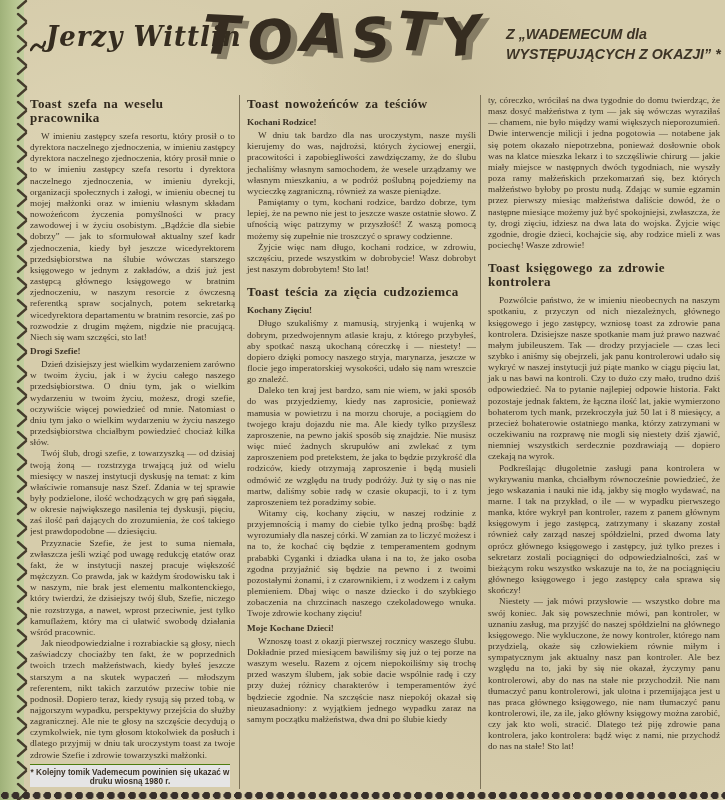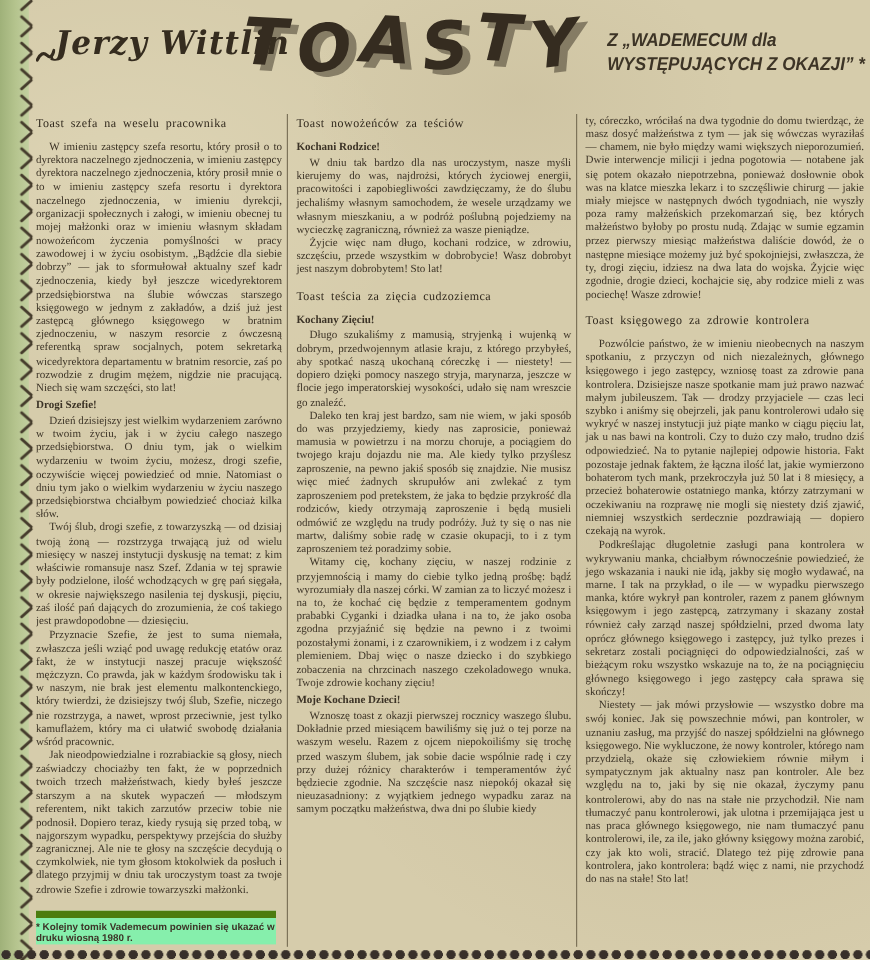--- a/index.html
+++ b/index.html
@@ -36,33 +36,33 @@
     font-family:"Liberation Sans", sans-serif;font-weight:700;font-size:15.5px;line-height:20px;
     color:#3d3426;letter-spacing:0px;transform:scaleX(.92);transform-origin:left top;white-space:nowrap;
   }
   
   .cols{position:absolute;left:30px;top:95px;width:692px;height:694px;display:flex;}
   .column{height:694px;overflow:hidden;box-sizing:border-box;}
   .c1{width:209px;position:relative;padding-right:4px;}
   .c2{width:241px;border-left:1px solid #7d7359;padding-left:7px;padding-right:4px;}
   .c3{width:242px;border-left:1px solid #7d7359;padding-left:7px;padding-right:2px;}
   .toast-heading{
-    font-family:"Liberation Serif", serif;font-weight:400;font-size:10px;line-height:14px;
+    font-family:"Liberation Serif", serif;font-weight:700;font-size:13px;line-height:14px;
     letter-spacing:.4px;word-spacing:2.5px;color:#322a1e;margin:10px 0 6px;
   }
   .column .toast-heading:first-child{margin-top:2px;}
   .column p{margin:0;font-size:9.2px;line-height:11.15px;text-align:justify;text-indent:11px;}
   .salutation{font-weight:700;text-indent:0 !important;margin:3px 0 2px !important;}
   .lead{font-weight:700;}
   .cont{text-indent:0 !important;}
   .footnote{
-    position:absolute;left:0;bottom:2px;width:200px;background:#86efac;
-    border-top:6px solid #4d7c0f;padding-top:3px;
+    position:absolute;left:0;bottom:2px;width:200px;background:#e5e5e5;
+    border-top:1px solid #4d7c0f;padding-top:3px;
     font-family:"Liberation Sans", sans-serif;font-weight:700;font-size:8.2px;line-height:9.6px;
-    color:#3c3326;text-align:left;text-indent:0;
+    color:#3c3326;text-align:center;text-indent:0;
   }
   
   .beads{
     position:absolute;left:0px;bottom:0;width:725px;height:9px;
     background:radial-gradient(circle 4px at 5px 4.5px,#38302a 92%,rgba(56,48,42,0) 100%);
     background-size:10.6px 9px;background-repeat:repeat-x;
   }
 </style>
 </head>
 <body>
@@ -100,20 +100,21 @@
     <p>Twój ślub, drogi szefie, z towarzyszką — od dzisiaj twoją żoną — rozstrzyga trwającą już od wielu miesięcy w naszej instytucji dyskusję na temat: z kim właściwie romansuje nasz Szef. Zdania w tej sprawie były podzielone, ilość wchodzących w grę pań sięgała, w okresie największego nasilenia tej dyskusji, pięciu, zaś ilość pań dających do zrozumienia, że coś takiego jest prawdopodobne — dziesięciu.</p>
     <p>Przyznacie Szefie, że jest to suma niemała, zwłaszcza jeśli wziąć pod uwagę redukcję etatów oraz fakt, że w instytucji naszej pracuje większość mężczyzn. Co prawda, jak w każdym środowisku tak i w naszym, nie brak jest elementu malkontenckiego, który twierdzi, że dzisiejszy twój ślub, Szefie, niczego nie rozstrzyga, a nawet, wprost przeciwnie, jest tylko kamuflażem, który ma ci ułatwić swobodę działania wśród pracownic.</p>
     <p>Jak nieodpowiedzialne i rozrabiackie są głosy, niech zaświadczy chociażby ten fakt, że w poprzednich twoich trzech małżeństwach, kiedy byłeś jeszcze starszym a na skutek wypaczeń — młodszym referentem, nikt takich zarzutów przeciw tobie nie podnosił. Dopiero teraz, kiedy rysują się przed tobą, w najgorszym wypadku, perspektywy przejścia do służby zagranicznej. Ale nie te głosy na szczęście decydują o czymkolwiek, nie tym głosom ktokolwiek da posłuch i dlatego przyjmij w dniu tak uroczystym toast za twoje zdrowie Szefie i zdrowie towarzyszki małżonki.</p>
     <div class="footnote">* Kolejny tomik Vademecum powinien się ukazać w druku wiosną 1980 r.</div>
   </div>
 
   <div class="column c2">
     <h3 class="toast-heading">Toast nowożeńców za teściów</h3>
     <p class="salutation">Kochani Rodzice!</p>
     <p>W dniu tak bardzo dla nas uroczystym, nasze myśli kierujemy do was, najdrożsi, których życiowej energii, pracowitości i zapobiegliwości zawdzięczamy, że do ślubu jechaliśmy własnym samochodem, że wesele urządzamy we własnym mieszkaniu, a w podróż poślubną pojedziemy na wycieczkę zagraniczną, również za wasze pieniądze.</p>
+    <p>Pamiętamy o tym, kochani rodzice, bardzo dobrze, tym lepiej, że na pewno nie jest to jeszcze wasze ostatnie słowo. Z ufnością więc patrzymy w przyszłość! Z waszą pomocą możemy się zupełnie nie troszczyć o sprawy codzienne.</p>
     <p>Żyjcie więc nam długo, kochani rodzice, w zdrowiu, szczęściu, przede wszystkim w dobrobycie! Wasz dobrobyt jest naszym dobrobytem! Sto lat!</p>
     <h3 class="toast-heading">Toast teścia za zięcia cudzoziemca</h3>
     <p class="salutation">Kochany Zięciu!</p>
     <p>Długo szukaliśmy z mamusią, stryjenką i wujenką w dobrym, przedwojennym atlasie kraju, z którego przybyłeś, aby spotkać naszą ukochaną córeczkę i — niestety! — dopiero dzięki pomocy naszego stryja, marynarza, jeszcze w flocie jego imperatorskiej wysokości, udało się nam wreszcie go znaleźć.</p>
     <p>Daleko ten kraj jest bardzo, sam nie wiem, w jaki sposób do was przyjedziemy, kiedy nas zaprosicie, ponieważ mamusia w powietrzu i na morzu choruje, a pociągiem do twojego kraju dojazdu nie ma. Ale kiedy tylko przyślesz zaproszenie, na pewno jakiś sposób się znajdzie. Nie musisz więc mieć żadnych skrupułów ani zwlekać z tym zaproszeniem pod pretekstem, że jaka to będzie przykrość dla rodziców, kiedy otrzymają zaproszenie i będą musieli odmówić ze względu na trudy podróży. Już ty się o nas nie martw, daliśmy sobie radę w czasie okupacji, to i z tym zaproszeniem też poradzimy sobie.</p>
     <p>Witamy cię, kochany zięciu, w naszej rodzinie z przyjemnością i mamy do ciebie tylko jedną prośbę: bądź wyrozumiały dla naszej córki. W zamian za to liczyć możesz i na to, że kochać cię będzie z temperamentem godnym prababki Cyganki i dziadka ułana i na to, że jako osoba zgodna przyjaźnić się będzie na pewno i z twoimi pozostałymi żonami, i z czarownikiem, i z wodzem i z całym plemieniem. Dbaj więc o nasze dziecko i do szybkiego zobaczenia na chrzcinach naszego czekoladowego wnuka. Twoje zdrowie kochany zięciu!</p>
     <p class="salutation">Moje Kochane Dzieci!</p>
     <p>Wznoszę toast z okazji pierwszej rocznicy waszego ślubu. Dokładnie przed miesiącem bawiliśmy się już o tej porze na waszym weselu. Razem z ojcem niepokoiliśmy się trochę przed waszym ślubem, jak sobie dacie wspólnie radę i czy przy dużej różnicy charakterów i temperamentów żyć będziecie zgodnie. Na szczęście nasz niepokój okazał się nieuzasadniony: z wyjątkiem jednego wypadku zaraz na samym początku małżeństwa, dwa dni po ślubie kiedy</p>
   </div>
 

